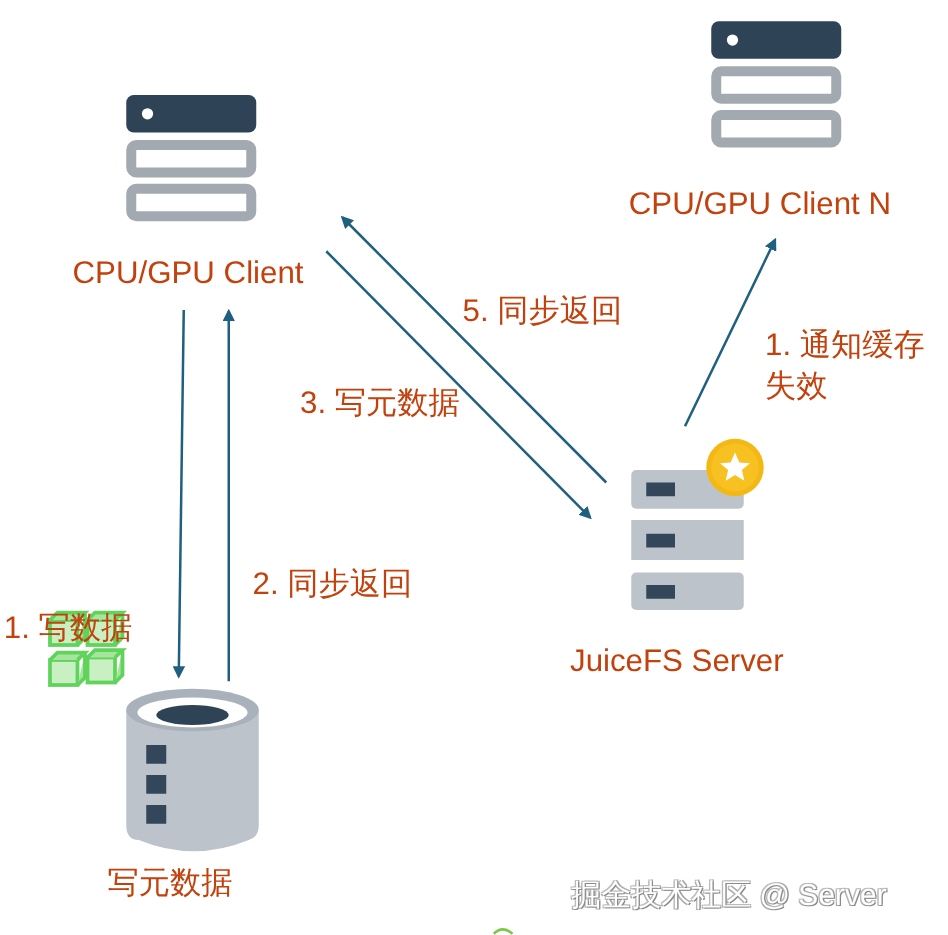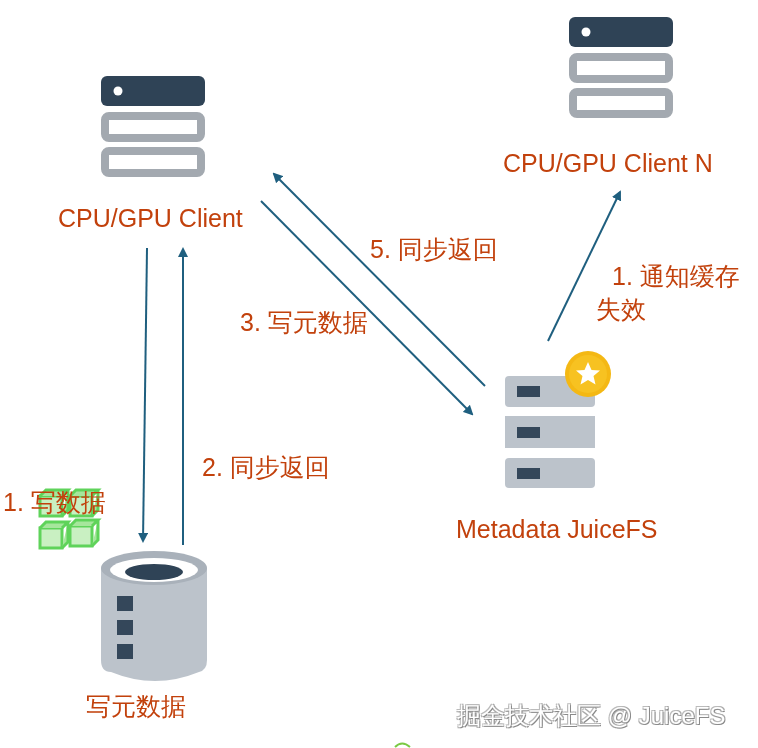--- a/index.html
+++ b/index.html
@@ -73,23 +73,23 @@
   <line x1="183" y1="545" x2="183" y2="249" stroke="#1f5f7f" stroke-width="2" marker-end="url(#ah)"></line>
   <line x1="261" y1="201" x2="472" y2="414" stroke="#1f5f7f" stroke-width="2" marker-end="url(#ah)"></line>
   <line x1="485" y1="386" x2="274" y2="174" stroke="#1f5f7f" stroke-width="2" marker-end="url(#ah)"></line>
   <line x1="548" y1="341" x2="620" y2="192" stroke="#1f5f7f" stroke-width="2" marker-end="url(#ah)"></line>
 
   <path d="M395,747 Q402,740 410,747" fill="none" stroke="#7ac943" stroke-width="2"></path>
 </svg>
 
 <div class="lbl" style="left:58px; top:206px;">CPU/GPU Client</div>
 <div class="lbl" style="left:503px; top:151px;">CPU/GPU Client N</div>
-<div class="lbl" style="left:456px; top:517px;">Metadata JuiceFS</div>
+<div class="lbl" style="left:456px; top:517px;">JuiceFS Server</div>
 <div class="lbl" style="left:86px; top:694px;">写元数据</div>
 
 <div class="lbl" style="left:3px; top:462px;margin-top:28px;">1. 写数据</div>
 <div class="lbl" style="left:202px; top:455px;">2. 同步返回</div>
 <div class="lbl" style="left:216px; top:310px;margin-left:24px;">3. 写元数据</div>
 <div class="lbl" style="left:612px; top:264px;">1. 通知缓存</div>
-<div class="lbl" style="left:596px; top:297px;">失效</div>
+<div class="lbl" style="left:612px; top:297px;">失效</div>
 <div class="lbl" style="left:370px; top:237px;">5. 同步返回</div>
 
-<div class="watermark" style="left:457px; top:700px;">掘金技术社区 @ JuiceFS</div>
+<div class="watermark" style="left:457px; top:700px;">掘金技术社区 @ Server</div>
 
 </body></html>

